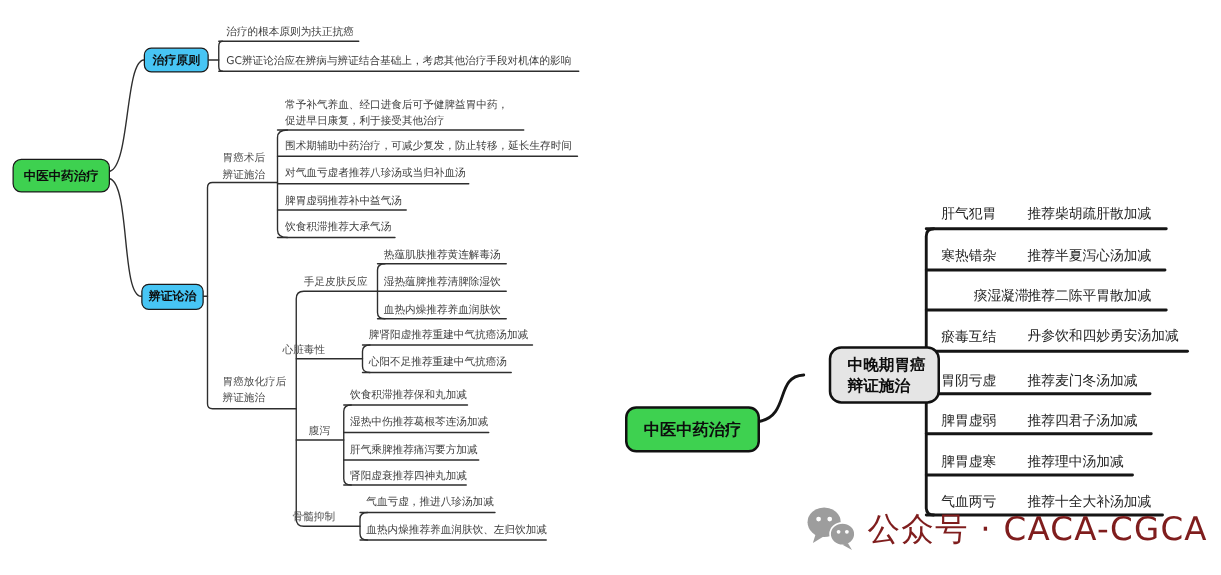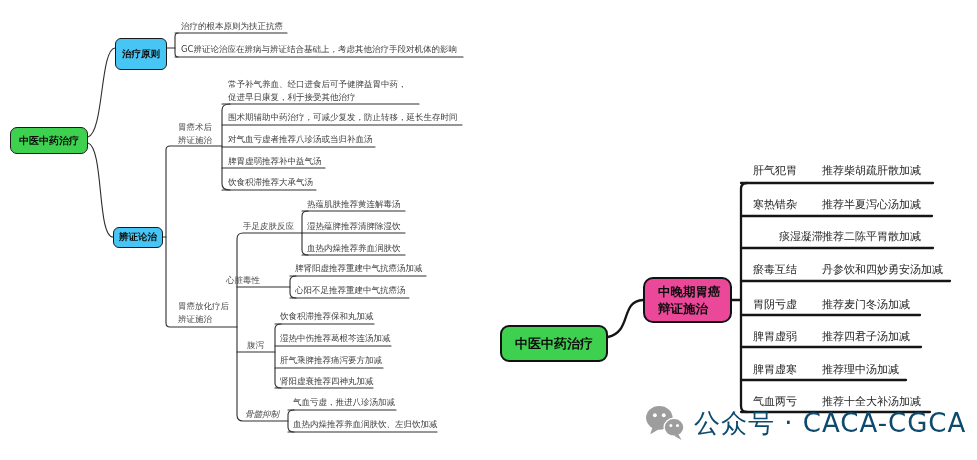--- a/index.html
+++ b/index.html
@@ -8,28 +8,28 @@
     overflow:hidden; font-family:"DejaVu Sans",sans-serif;
   }
   svg.lines{position:absolute; left:0; top:0; pointer-events:none;}
   .box{
     position:absolute; display:flex; align-items:center; justify-content:center;
     box-sizing:border-box; font-weight:bold; color:#0d0d0d; white-space:nowrap;
   }
   .green-s{background:#3ed150; border:1.6px solid #1a1a1a; border-radius:7px; font-size:10px;}
   .blue-s {background:#47c5f4; border:1.6px solid #1a1a1a; border-radius:6px; font-size:9.5px;}
   .green-l{background:#3ed150; border:2.4px solid #111;    border-radius:9px; font-size:13px;}
-  .blue-l {background:#ec4899; border:2.4px solid #111;    border-radius:10px; font-size:12.5px;
-           line-height:17px; justify-content:flex-start; padding-left:13px;}
+  .blue-l {background:#e5e5e5; border:2.4px solid #111;    border-radius:10px; font-size:12.5px;
+           line-height:17px; justify-content:flex-start; padding-left:13px;margin-left:20px;}
   .t  {position:absolute; white-space:nowrap; font-size:8.5px; line-height:11px; color:#3d3d3d;}
   .lbl{color:#4a4a4a;}
   .rt {position:absolute; white-space:nowrap; font-size:11px; line-height:12px; color:#242424;}
   .watermark{
     position:absolute; display:flex; align-items:center; gap:9px;
-    color:#0c4a6e; font-size:26px; letter-spacing:1px; white-space:nowrap;
+    color:#7f1d1d; font-size:26px; letter-spacing:1px; white-space:nowrap;
   }
 </style>
 </head>
 <body>
 
 <div id="canvas">
 
   <svg class="lines" width="977" height="460" viewBox="0 0 977 460">
 
     <g fill="none" stroke="#2e2e2e" stroke-width="1.1" stroke-linecap="round">
@@ -86,21 +86,21 @@
       <path d="M741,281 L950,281"></path>
       <path d="M741,315 L920,315"></path>
       <path d="M741,347 L921,347"></path>
       <path d="M741,380 L906,380"></path>
       <path d="M741,412 L930,412"></path>
     </g>
   </svg>
 
   <div class="box green-s" style="left:10px;top:127px;width:78px;height:27px;">中医中药治疗</div>
 
-  <div class="box blue-s" style="left:115px;top:38px;width:52px;height:32px;">治疗原则</div>
+  <div class="box blue-s" style="left:115px;top:38px;width:52px;height:20px;">治疗原则</div>
   <div class="t" style="left:181px;top:21px;">治疗的根本原则为扶正抗癌</div>
   <div class="t" style="left:181px;top:44px;">GC辨证论治应在辨病与辨证结合基础上，考虑其他治疗手段对机体的影响</div>
 
   <div class="box blue-s" style="left:113px;top:227px;width:50px;height:21px;">辨证论治</div>
 
   <div class="t lbl" style="left:178px;top:122px;">胃癌术后</div>
   <div class="t lbl" style="left:178px;top:135px;">辨证施治</div>
   <div class="t" style="left:228px;top:79px;">常予补气养血、经口进食后可予健脾益胃中药，</div>
   <div class="t" style="left:228px;top:92px;">促进早日康复，利于接受其他治疗</div>
   <div class="t" style="left:228px;top:112px;">围术期辅助中药治疗，可减少复发，防止转移，延长生存时间</div>
@@ -119,21 +119,21 @@
   <div class="t lbl" style="left:226px;top:275px;">心脏毒性</div>
   <div class="t" style="left:295px;top:263px;">脾肾阳虚推荐重建中气抗癌汤加减</div>
   <div class="t" style="left:295px;top:285px;">心阳不足推荐重建中气抗癌汤</div>
 
   <div class="t lbl" style="left:247px;top:340px;">腹泻</div>
   <div class="t" style="left:280px;top:311px;">饮食积滞推荐保和丸加减</div>
   <div class="t" style="left:280px;top:333px;">湿热中伤推荐葛根芩连汤加减</div>
   <div class="t" style="left:280px;top:355px;">肝气乘脾推荐痛泻要方加减</div>
   <div class="t" style="left:280px;top:376px;">肾阳虚衰推荐四神丸加减</div>
 
-  <div class="t lbl" style="left:245px;top:409px;font-style:italic;">骨髓抑制</div>
+  <div class="t lbl" style="left:234px;top:409px;">骨髓抑制</div>
   <div class="t" style="left:293px;top:397px;">气血亏虚，推进八珍汤加减</div>
   <div class="t" style="left:293px;top:419px;">血热内燥推荐养血润肤饮、左归饮加减</div>
 
   <div class="box green-l" style="left:500px;top:325px;width:108px;height:37px;">中医中药治疗</div>
 
   <div class="box blue-l" style="left:643px;top:277px;width:89px;height:46px;">
     <div>
       <div>中晚期胃癌</div>
       <div>辩证施治</div>
     </div>

